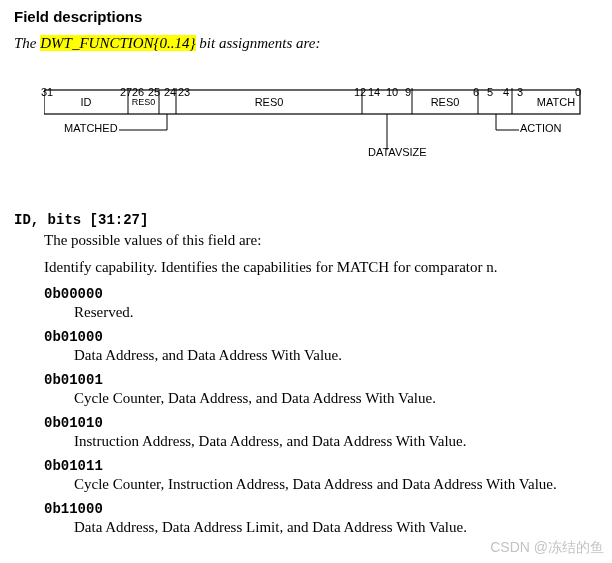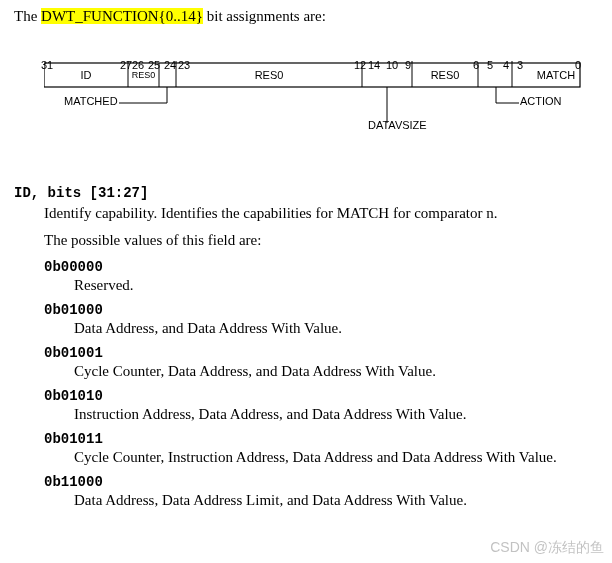--- a/index.html
+++ b/index.html
@@ -12,21 +12,21 @@
     position:relative;
     overflow:hidden;
   }
   .page{padding:8px 14px 0 14px;}
   .heading{
     font-family:Arial,Helvetica,sans-serif;
     font-weight:bold;
     font-size:15px;
     margin:0 0 10px 0;
   }
-  .intro{margin:0 0 22px 0;}
+  .intro{margin:0 0 22px 0;font-style:italic;}
   .hl{background:#ffff00;}
   
   .diagram{
     position:relative;
     margin-left:30px;
     width:540px;
     height:110px;
     font-family:Arial,Helvetica,sans-serif;
     font-size:11px;
   }
@@ -59,20 +59,21 @@
     font-family:Arial,Helvetica,sans-serif;
     font-size:14px;color:rgba(120,120,120,0.45);
     pointer-events:none;
   }
 </style>
 </head>
 <body>
 
 <div class="page">
 
+  <div class="heading">Field descriptions</div>
 
   <p class="intro">
     <span>The </span><span class="hl">DWT_FUNCTION{0..14}</span><span> bit assignments are:</span>
   </p>
 
   <div class="diagram">
 
     <span class="num" style="left:3px">31</span>
     <span class="num" style="left:82px">27</span>
     <span class="num" style="left:94px">26</span>
@@ -122,22 +123,22 @@
     <span class="cell" style="left:368px;width:66px">RES0</span>
     <span class="cell" style="left:468px;width:88px">MATCH</span>
 
     <span class="lbl" style="left:20px;top:48px">MATCHED</span>
     <span class="lbl" style="left:324px;top:72px">DATAVSIZE</span>
     <span class="lbl" style="left:476px;top:48px">ACTION</span>
   </div>
 
   <div class="field-name">ID, bits [31:27]</div>
   <div class="field-body">
+    <p>The possible values of this field are:</p>
     <p><span>Identify capability. Identifies the capabilities for MATCH for comparator n.</span></p>
-    <p>The possible values of this field are:</p>
 
     <div class="val-code">0b00000</div>
     <div class="val-desc">Reserved.</div>
 
     <div class="val-code">0b01000</div>
     <div class="val-desc">Data Address, and Data Address With Value.</div>
 
     <div class="val-code">0b01001</div>
     <div class="val-desc">Cycle Counter, Data Address, and Data Address With Value.</div>
 

